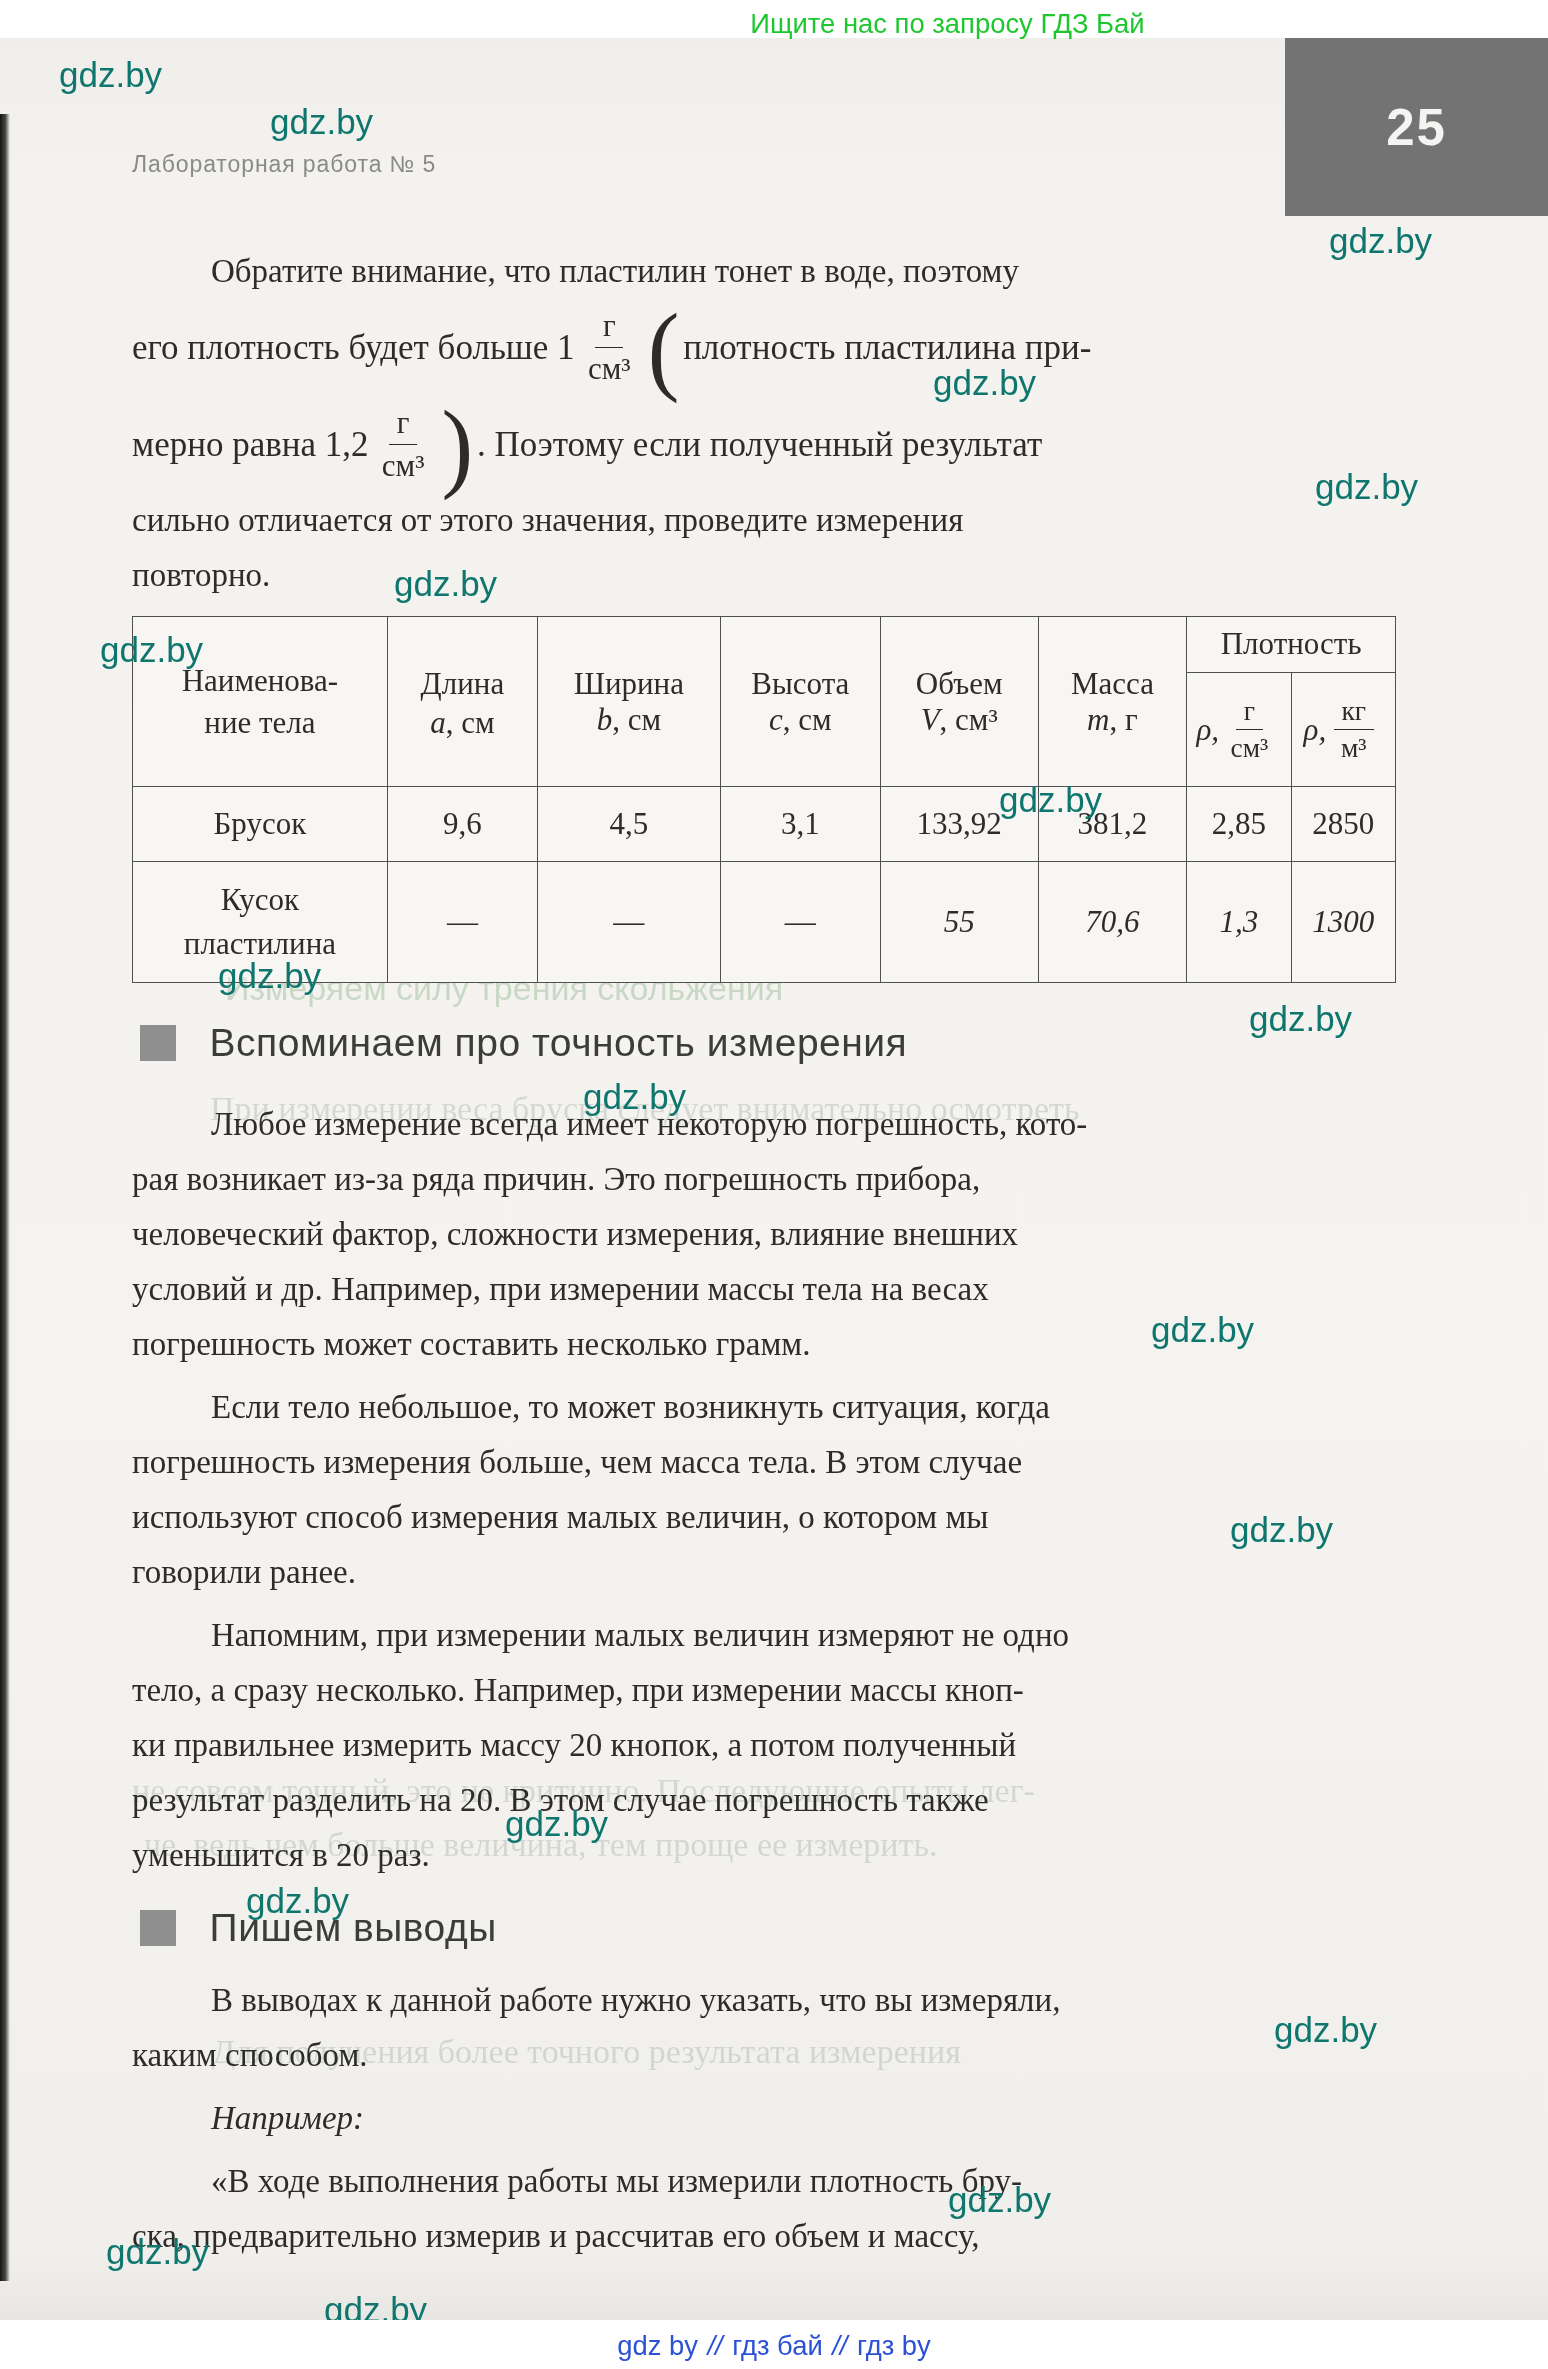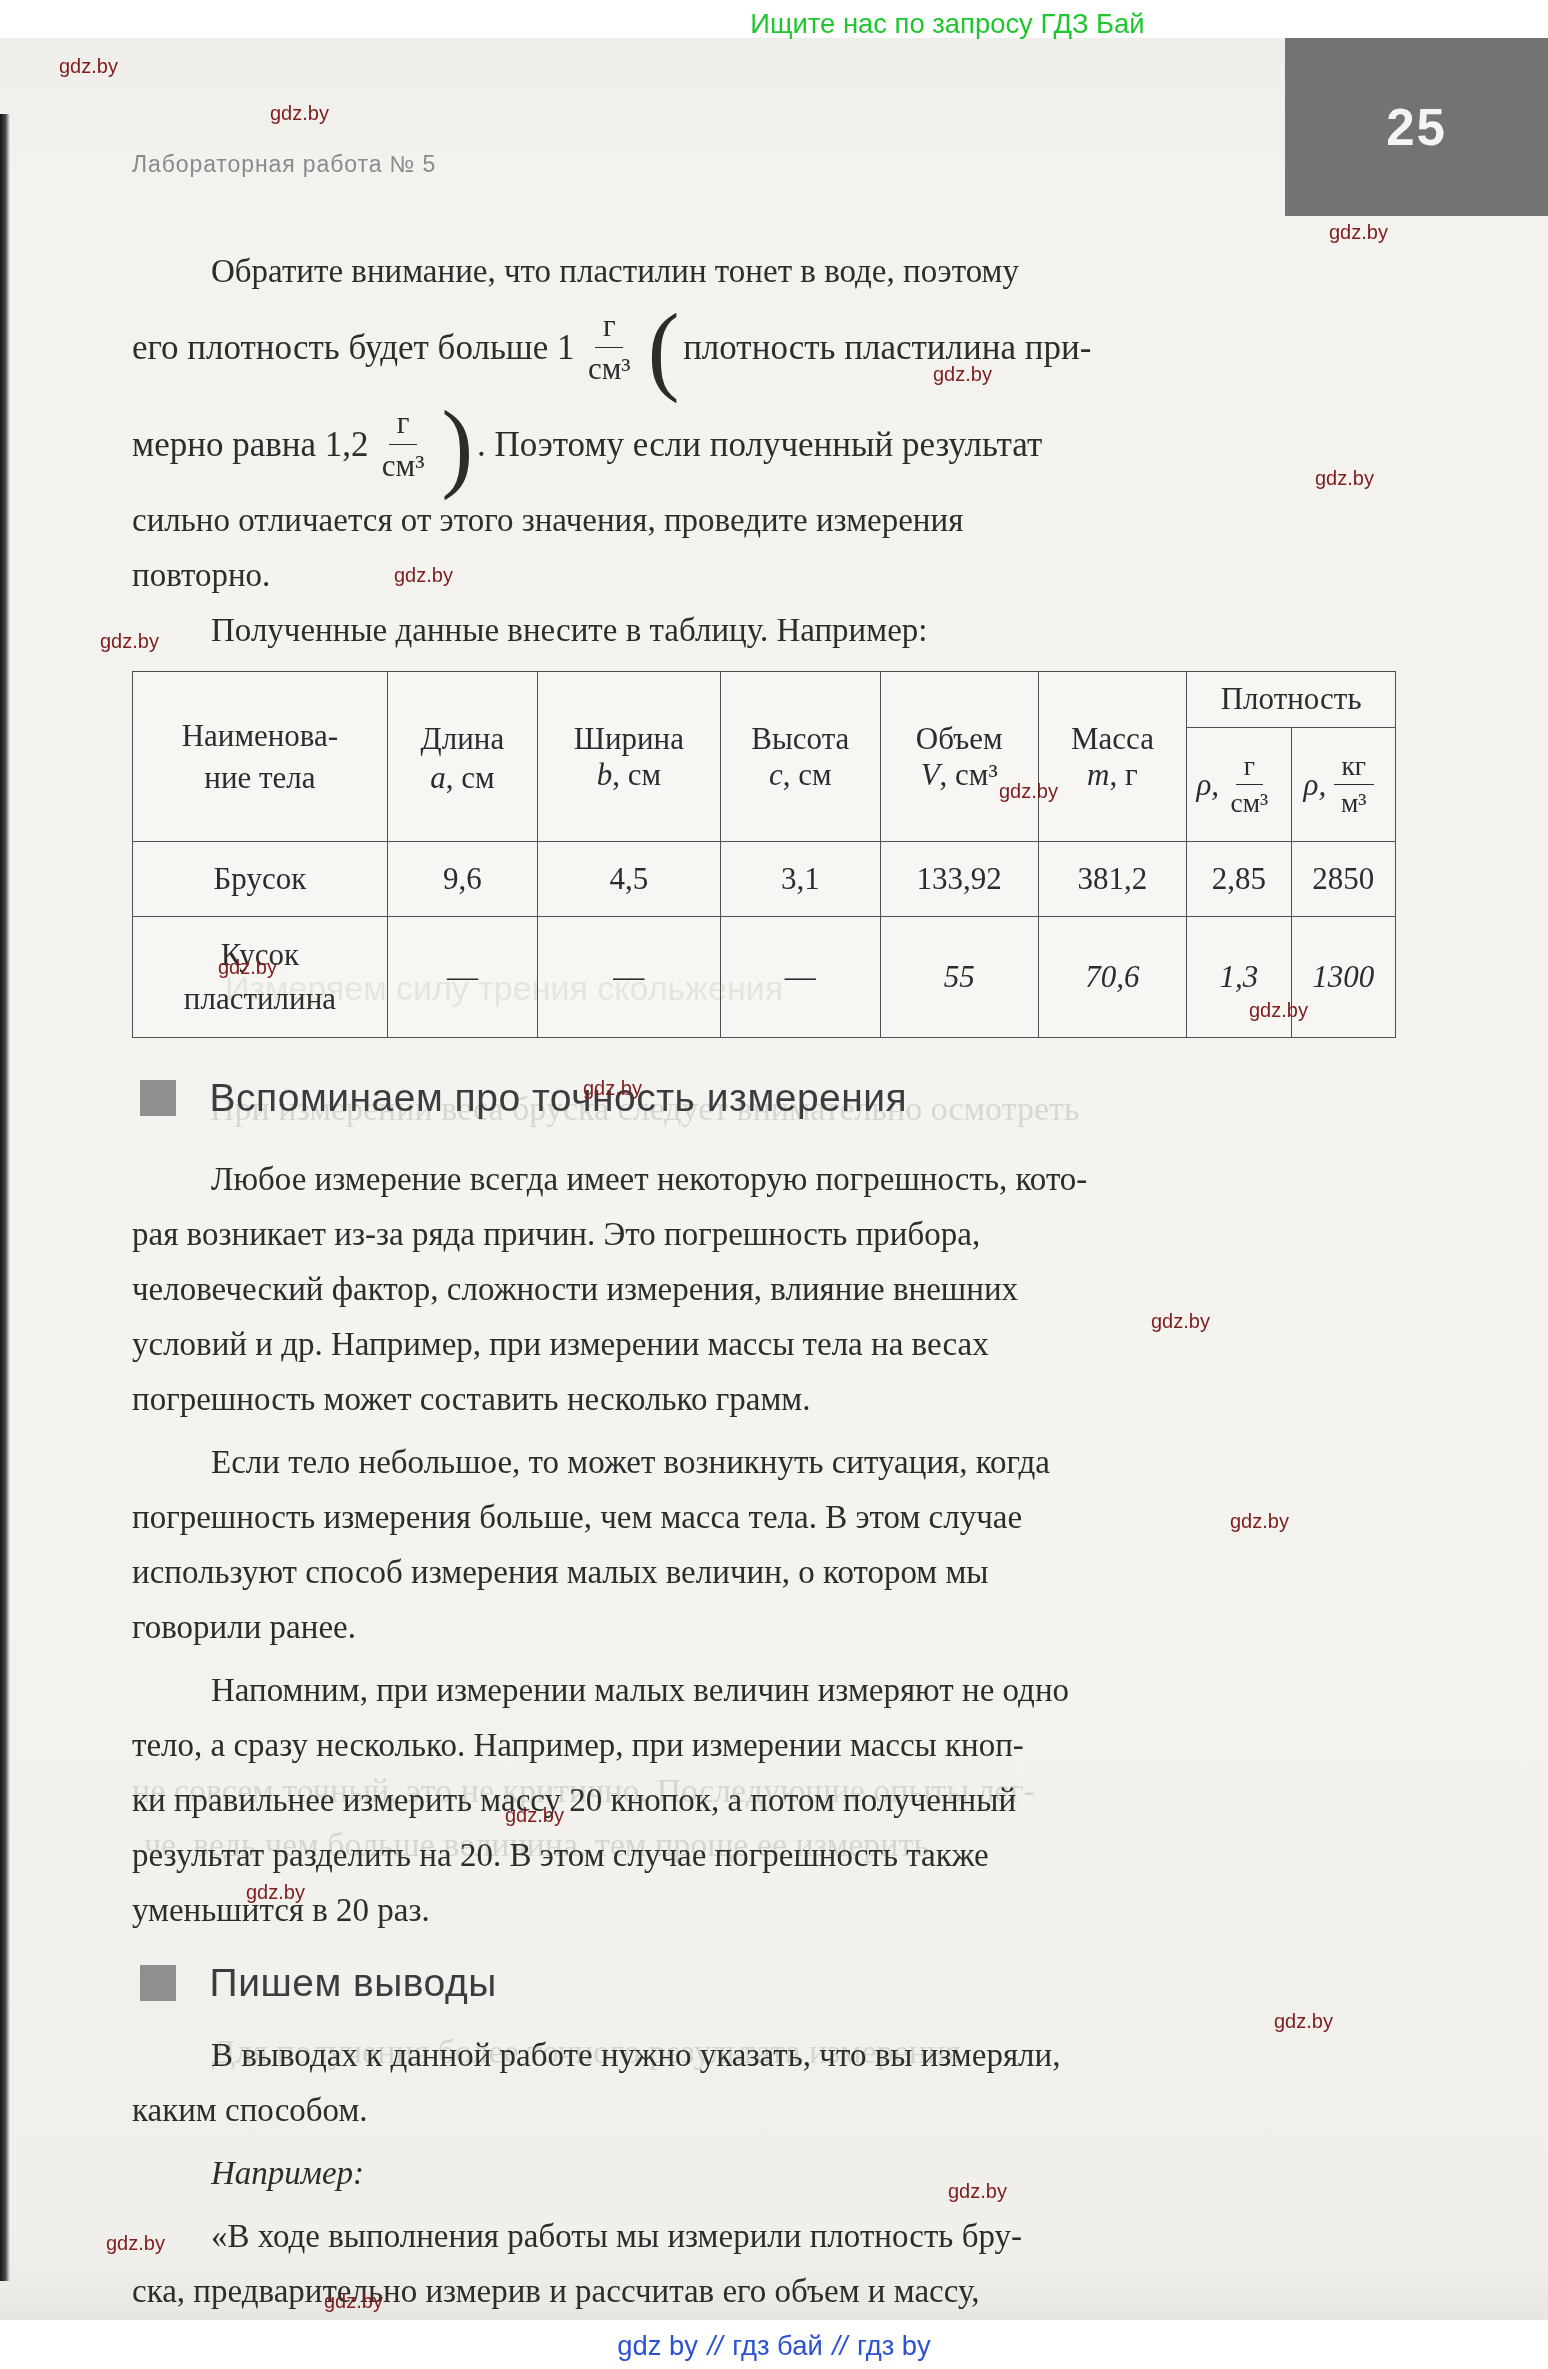--- a/index.html
+++ b/index.html
@@ -14,21 +14,21 @@
   }
   .spine{
     position:absolute;left:0;top:114px;width:9.5px;height:2167px;
     background:linear-gradient(90deg,#141414,#4a4a4a 55%,rgba(120,120,120,0));
   }
   .toplink{
     position:absolute;top:7.6px;left:50%;transform:translateX(-6%);
     font-family:"Liberation Sans",sans-serif;font-size:27.4px;color:#1ec72e;white-space:nowrap;
   }
   .wm-layer span.wm{
-    position:absolute;font-family:"Liberation Sans",sans-serif;font-size:20px;color:#7f1d1d;
+    position:absolute;font-family:"Liberation Sans",sans-serif;font-size:35px;color:#0f766e;
     white-space:nowrap;z-index:6;
   }
   .bleed{
     position:absolute;font-family:"Liberation Serif",serif;font-size:34px;color:rgba(105,125,105,0.22);
     white-space:nowrap;z-index:1;filter:blur(0.6px);
   }
   .bleed-green{
     font-family:"Liberation Sans",sans-serif;color:rgba(120,170,120,0.35);
   }
   .doc-title{
@@ -161,21 +161,20 @@
     <span class="frac">
       <span class="num">г</span>
       <span class="den">см³</span>
     </span>
     <span class="bigparen">)</span>
     <span>. Поэтому если полученный результат</span>
   </div>
   <div class="line">сильно отличается от этого значения, проведите измерения</div>
   <div class="line">повторно.</div>
 
-  <div class="line indent">Полученные данные внесите в таблицу. Например:</div>
 
   <table class="meas">
     <tbody>
         <tr>
       <th class="h-name hdr-main two-line" rowspan="2">Наименова-
 ние тела</th>
       <th class="h-len" rowspan="2">
         <div class="two-line"><span>Длина</span></div>
         <div><i>a</i><span>, см</span></div>
       </th>

